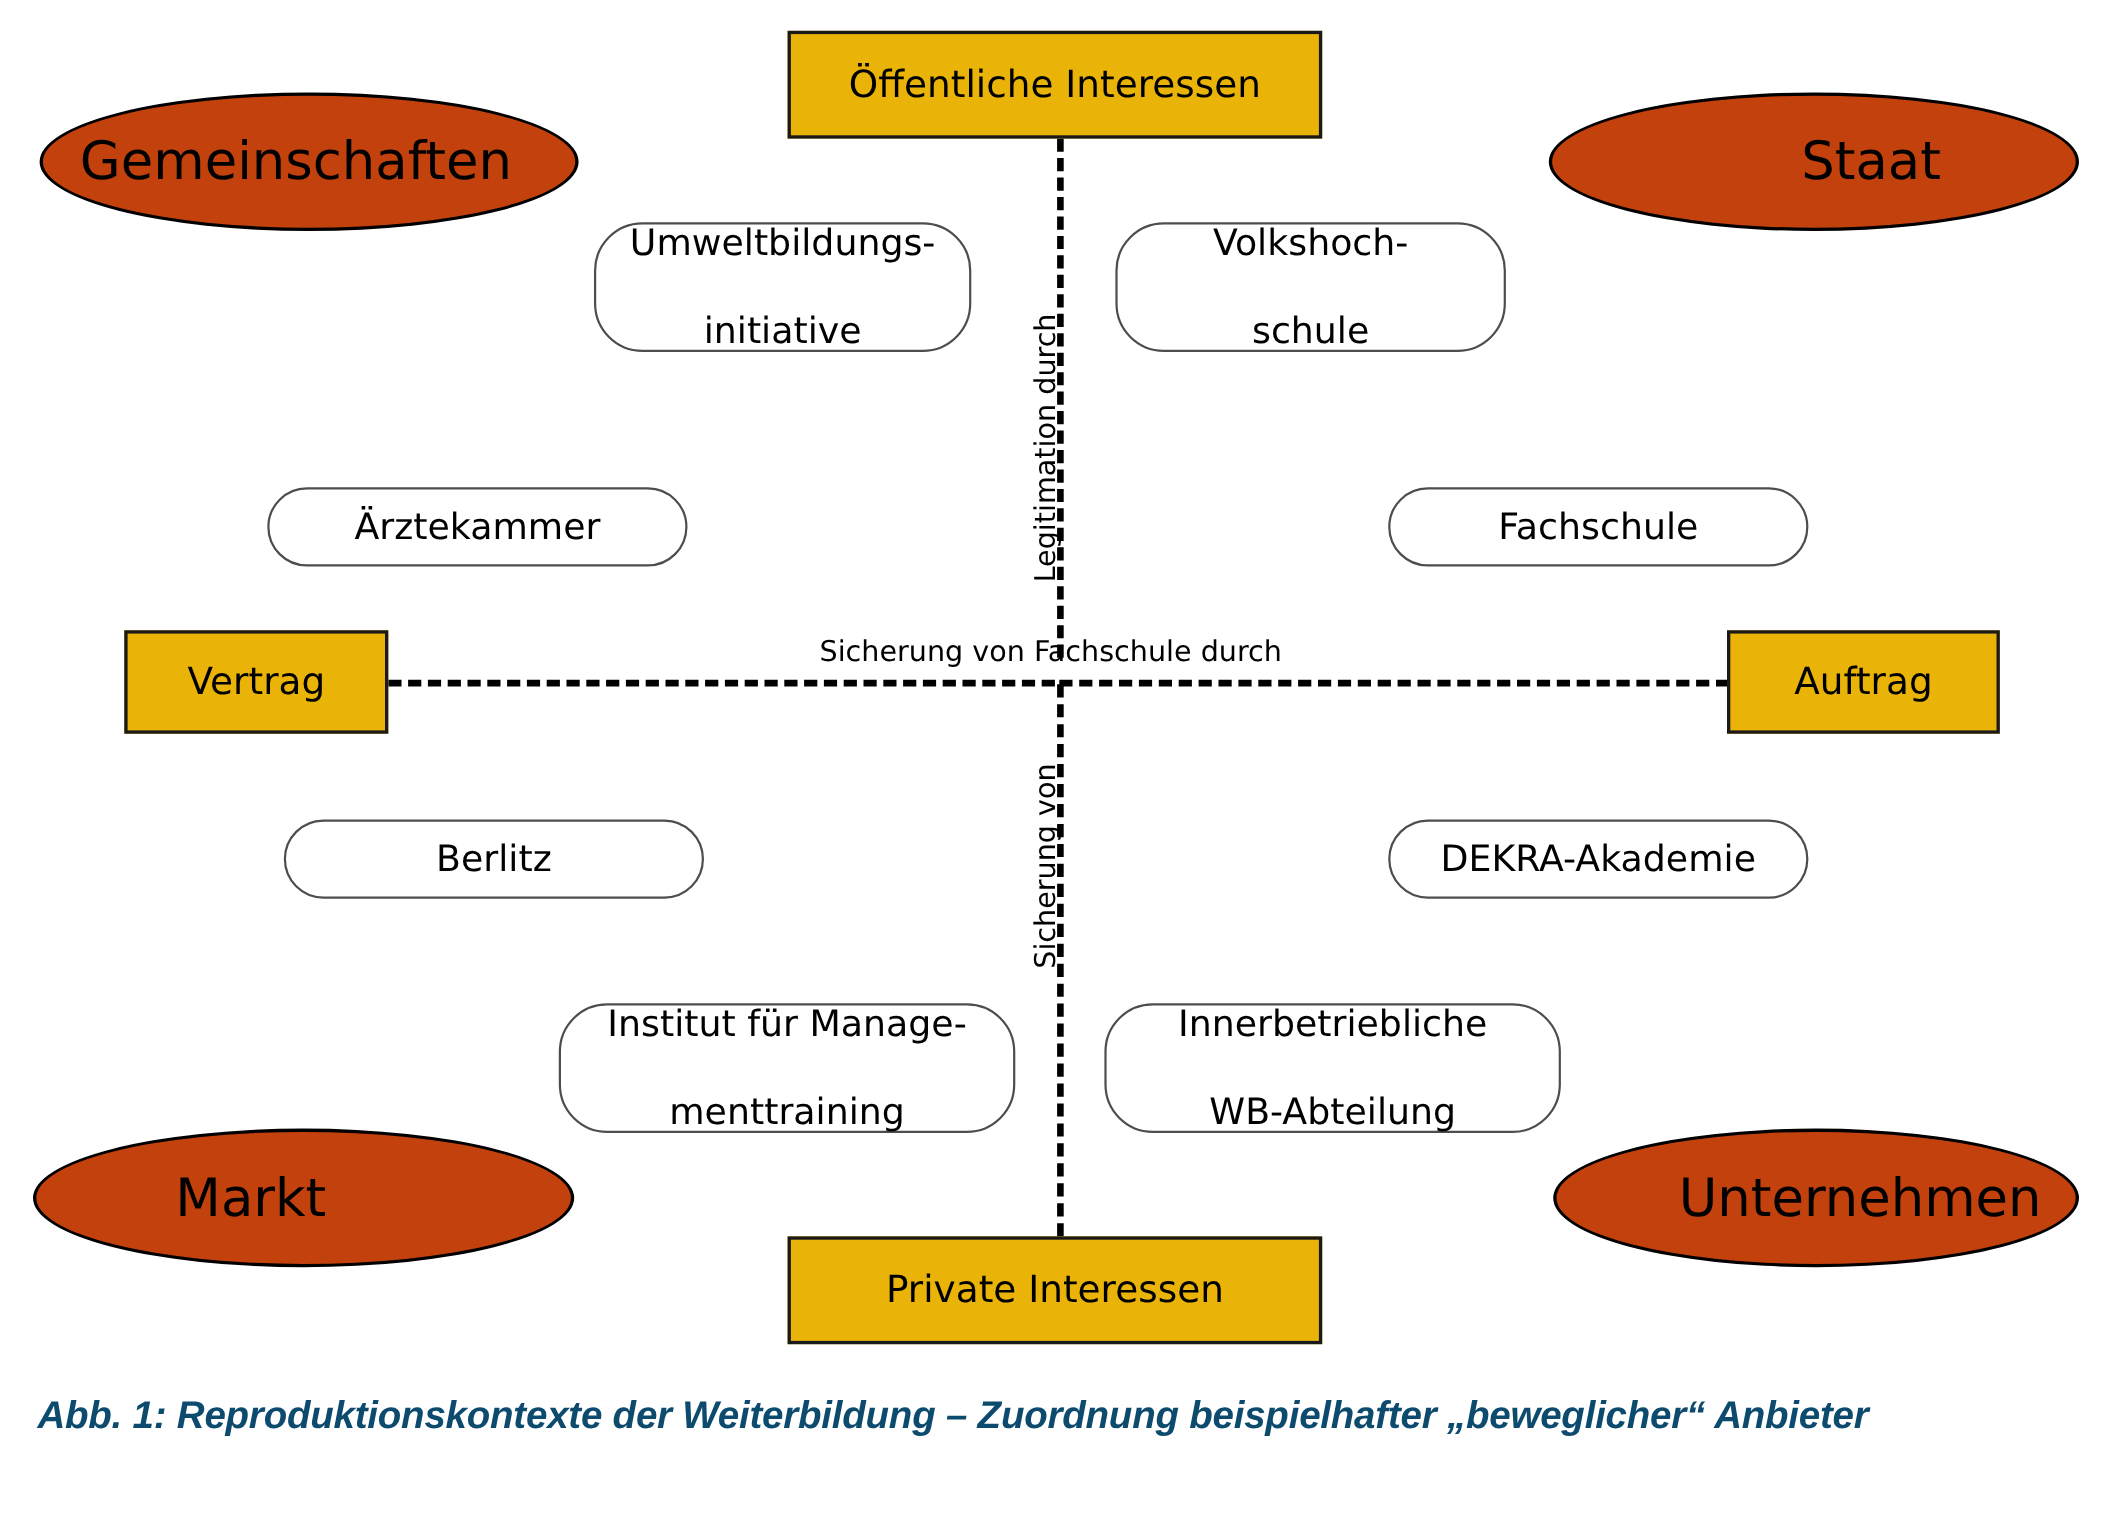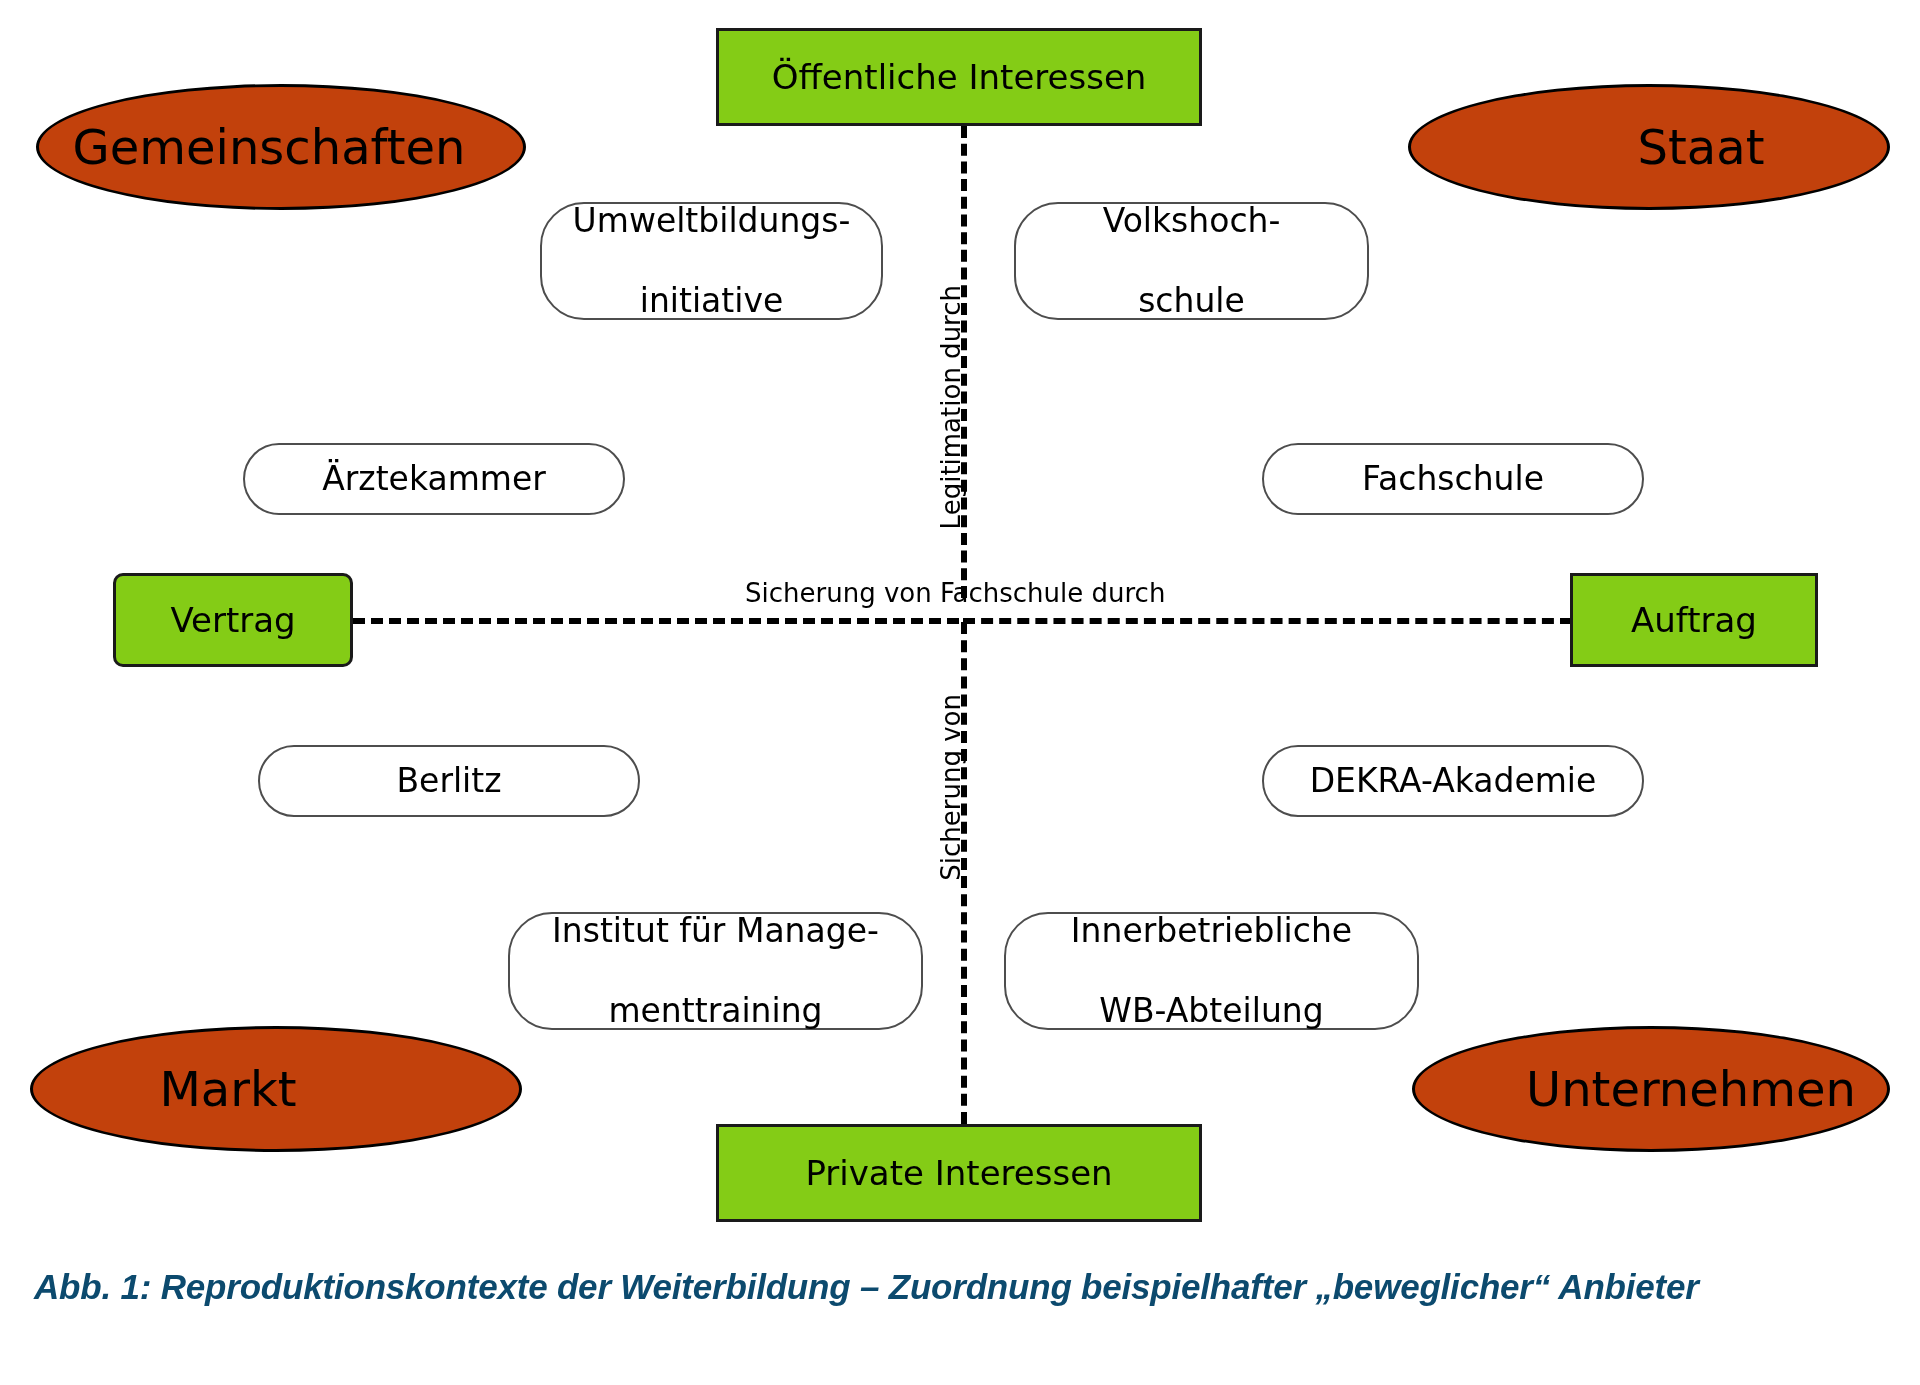--- a/index.html
+++ b/index.html
@@ -46,36 +46,36 @@
   #ellipse-unternehmen    { left: 1412px; top: 1026px; width: 478px; height: 126px; }
 
   #ellipse-gemeinschaften span { transform: translateX(-12px); }
   #ellipse-staat span          { transform: translateX(52px); }
   #ellipse-markt span          { transform: translateX(-48px); }
   #ellipse-unternehmen span    { transform: translateX(40px); }
 
   
   .pole-box {
     position: absolute;
-    background: #84cc16;
+    background: #eab308;
     border: 3px solid #1a1a1a;
     box-sizing: border-box;
     display: flex;
     align-items: center;
     justify-content: center;
   }
   .pole-box span {
     font-size: 34px;
     line-height: 1;
     white-space: nowrap;
   }
 
   #box-oeffentliche-interessen { left: 716px;  top: 28px;   width: 486px; height: 98px; }
   #box-private-interessen      { left: 716px;  top: 1124px; width: 486px; height: 98px; }
-  #box-vertrag                 { left: 113px;  top: 573px;  width: 240px; height: 94px; border-radius: 10px; }
+  #box-vertrag                 { left: 113px;  top: 573px;  width: 240px; height: 94px; }
   #box-auftrag                 { left: 1570px; top: 573px;  width: 248px; height: 94px; }
 
   
   .provider {
     position: absolute;
     background: #ffffff;
     border: 2px solid #4d4d4d;
     border-radius: 44px;
     box-sizing: border-box;
     display: flex;

